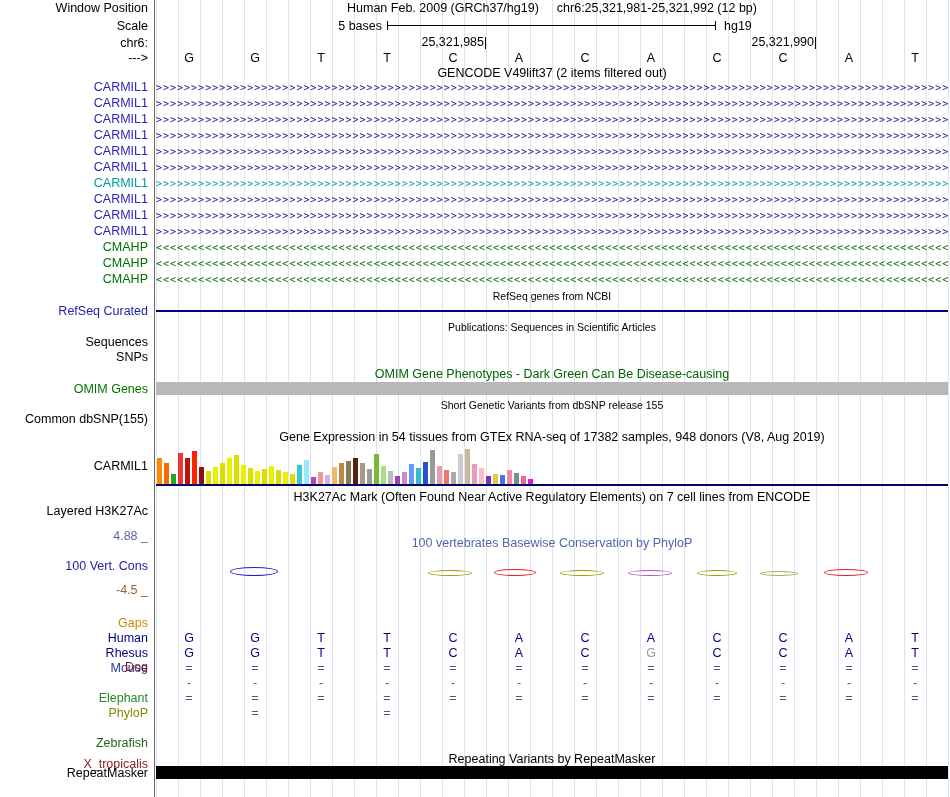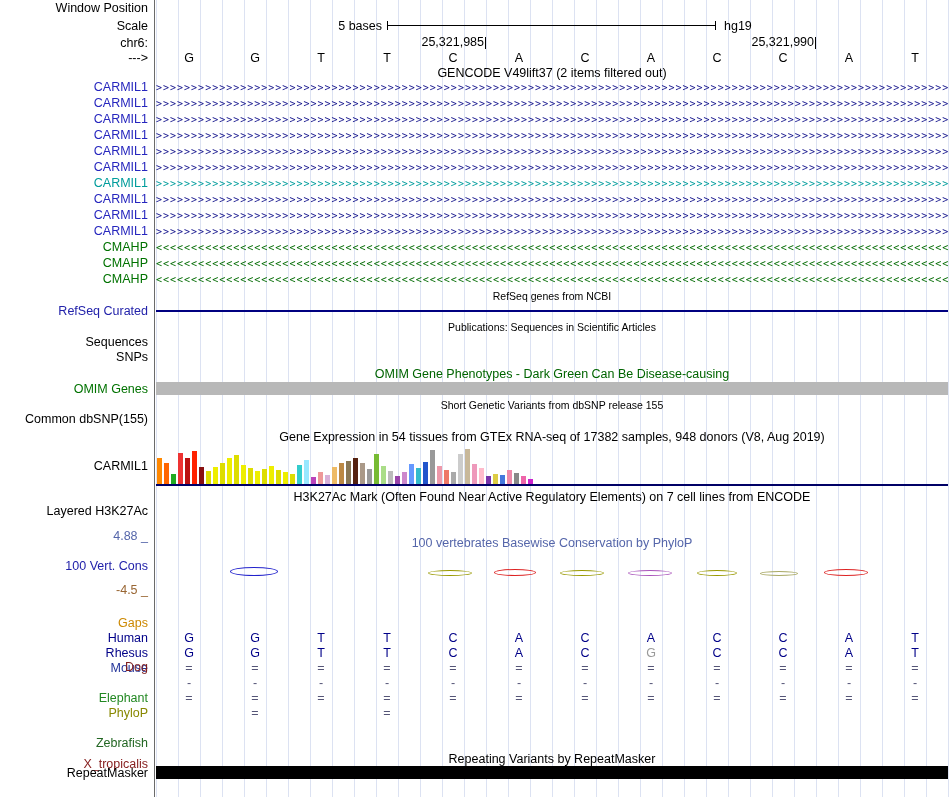--- a/index.html
+++ b/index.html
@@ -48,20 +48,24 @@
   #gencode, #multiz, #consmarks { position:absolute; left:0; top:0; width:0; height:0; }
 </style>
 </head>
 <body>
 
 <div class="screen">
   <div class="gridbg"></div>
   <div class="vsep"></div>
 
   <div class="llabel" style="top:1px">Window Position</div>
+  <div class="hdr">
+    <span>Human Feb. 2009 (GRCh37/hg19)</span>
+    <span>chr6:25,321,981-25,321,992 (12 bp)</span>
+  </div>
 
   <div class="llabel" style="top:19px">Scale</div>
   <div class="scale5">5 bases</div>
   <div class="scalebar"></div>
   <div class="hg19">hg19</div>
 
   <div class="llabel" style="top:36px">chr6:</div>
   <div class="coord coordL">
     <span>25,321,985</span>
       <i class="tick"></i>

